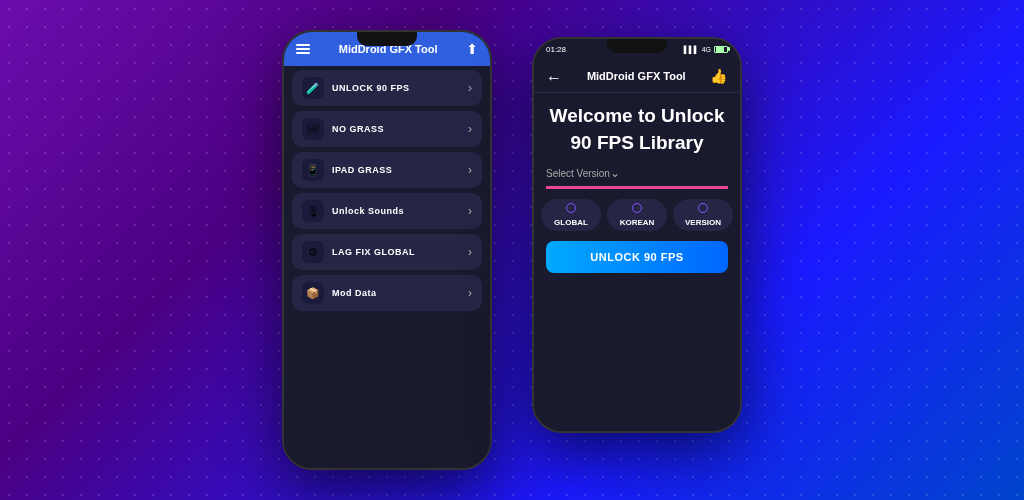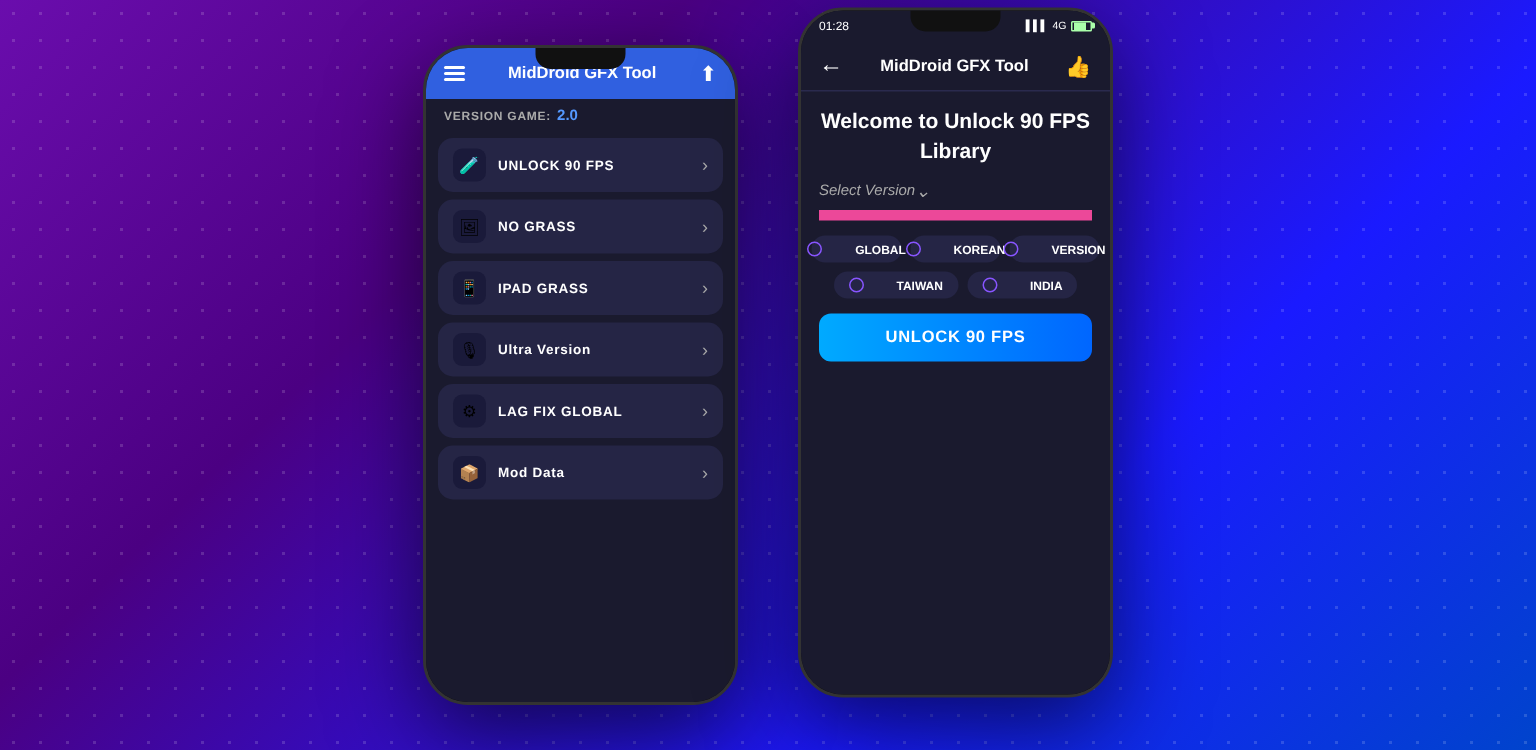--- a/index.html
+++ b/index.html
@@ -261,33 +261,32 @@
     .phone2-content {
       flex: 1;
       padding: 10px 12px;
       display: flex;
       flex-direction: column;
       gap: 10px;
     }
 
     .welcome-title {
       color: #fff;
-      font-size: 14px;
+      font-size: 19px;
       font-weight: 700;
       text-align: center;
       line-height: 1.4;
     }
 
     .select-version-row {
       display: flex;
       justify-content: flex-start;
       align-items: center;
-      border-bottom: 7px solid #ec4899;
+      border-bottom: 3px solid #ec4899;
       padding-bottom: 6px;
-      font-style: italic;
     }
 
     .select-version-label {
       color: #aaa;
       font-size: 10px;
     }
 
     .chevron-down {
       color: #aaa;
       font-size: 12px;
@@ -301,26 +300,27 @@
 
     .version-row {
       display: flex;
       gap: 6px;
       justify-content: center;
     }
 
     .version-chip {
       display: flex;
       align-items: center;
-      gap: 22px;
+      gap: 5px;
       background: #252545;
       border-radius: 20px;
       padding: 4px 10px;
       min-width: 60px;
       justify-content: center;
+      flex-direction: column;
     }
 
     .version-chip-circle {
       width: 10px;
       height: 10px;
       border-radius: 50%;
       border: 1.5px solid #8855ff;
       background: transparent;
       flex-shrink: 0;
     }
@@ -365,24 +365,20 @@
       <div class="app-header-1">
         <div class="hamburger-icon">
           <span></span>
             <span></span>
             <span></span>
         </div>
         <span class="header-title">MidDroid GFX Tool</span>
         <span class="share-icon">⬆</span>
       </div>
 
-      <div class="version-bar">
-        <span class="version-label">VERSION GAME:</span>
-        <span class="version-value">2.0</span>
-      </div>
 
       <div class="menu-list">
 
         <div class="menu-item">
           <div class="menu-item-icon">🧪</div>
           <span class="menu-item-label">UNLOCK 90 FPS</span>
           <span class="menu-item-arrow">›</span>
         </div>
 
         <div class="menu-item">
@@ -392,41 +388,41 @@
         </div>
 
         <div class="menu-item">
           <div class="menu-item-icon">📱</div>
           <span class="menu-item-label">IPAD GRASS</span>
           <span class="menu-item-arrow">›</span>
         </div>
 
         <div class="menu-item">
           <div class="menu-item-icon">🎙</div>
-          <span class="menu-item-label">Ultra Version</span>
+          <span class="menu-item-label">Unlock Sounds</span>
           <span class="menu-item-arrow">›</span>
         </div>
 
         <div class="menu-item">
           <div class="menu-item-icon">⚙</div>
           <span class="menu-item-label">LAG FIX GLOBAL</span>
           <span class="menu-item-arrow">›</span>
         </div>
 
         <div class="menu-item">
           <div class="menu-item-icon">📦</div>
           <span class="menu-item-label">Mod Data</span>
           <span class="menu-item-arrow">›</span>
         </div>
 
       </div>
     </div>
   </div>
 
-  <div class="phone" style="margin-top: -30px; height: 460px;">
+  <div class="phone" style="margin-top: -30px; height: 396px;">
     <div class="phone-notch"></div>
     <div class="phone-screen">
 
       <div class="status-bar">
         <span>01:28</span>
         <div class="status-right">
           <span style="font-size:7px;">▌▌▌</span>
           <span style="font-size:7px;">4G</span>
           <div class="battery-icon"></div>
         </div>
@@ -455,30 +451,20 @@
             </div>
             <div class="version-chip">
               <div class="version-chip-circle"></div>
               <span class="version-chip-label">KOREAN</span>
             </div>
             <div class="version-chip">
               <div class="version-chip-circle"></div>
               <span class="version-chip-label">VERSION</span>
             </div>
           </div>
-          <div class="version-row">
-            <div class="version-chip">
-              <div class="version-chip-circle"></div>
-              <span class="version-chip-label">TAIWAN</span>
-            </div>
-            <div class="version-chip">
-              <div class="version-chip-circle"></div>
-              <span class="version-chip-label">INDIA</span>
-            </div>
-          </div>
         </div>
 
         <div class="action-btn btn-unlock">
           <span>UNLOCK 90 FPS</span>
         </div>
 
 
       </div>
     </div>
   </div>

